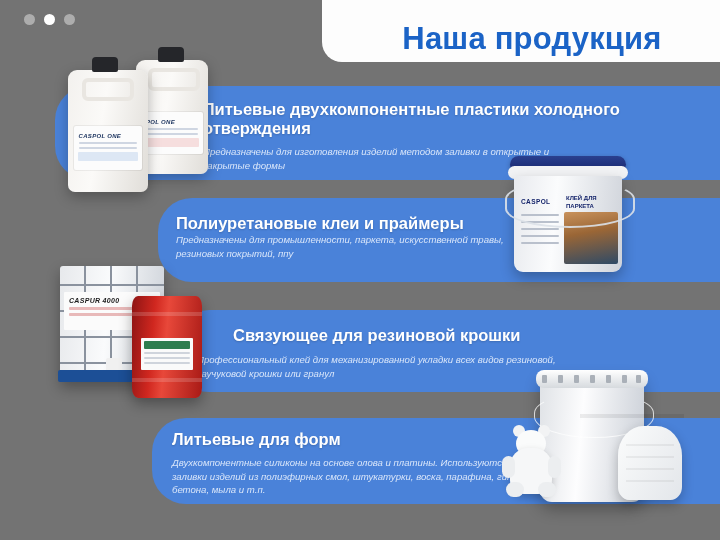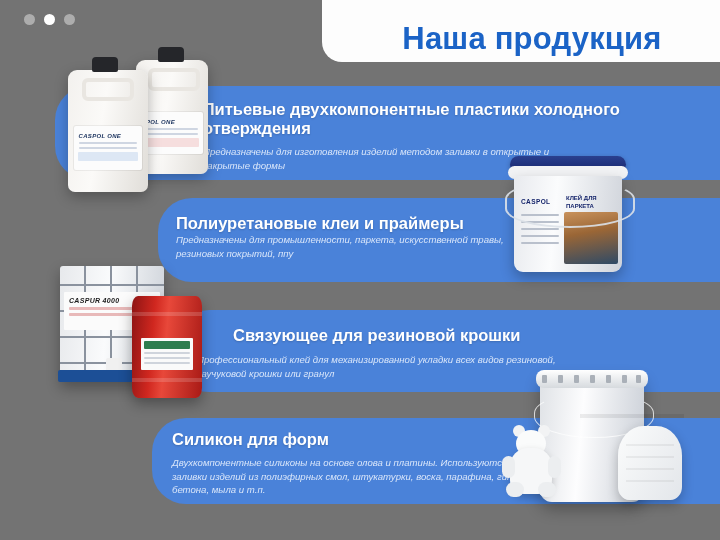--- a/index.html
+++ b/index.html
@@ -246,21 +246,21 @@
       </div>
     </div>
   </div>
 
   <div class="card" id="card3">
     <div class="c-title">Связующее для резиновой крошки</div>
     <div class="c-sub">Профессиональный клей для механизированной укладки всех видов резиновой, каучуковой крошки или гранул</div>
   </div>
 
   <div class="card" id="card4">
-    <div class="c-title">Силикон для форм</div>
+    <div class="c-title">Литьевые для форм</div>
     <div class="c-sub">Двухкомпонентные силиконы на основе олова и платины. Используются для заливки изделий из полиэфирных смол, штукатурки, воска, парафина, гипса, бетона, мыла и т.п.</div>
   </div>
 
   <div class="art" id="art-silicone">
     <div class="pail">
       <div class="pail-band"></div>
     </div>
     <div class="pail-ring">
       <i style="left:6px"></i>
         <i style="left:22px"></i>

